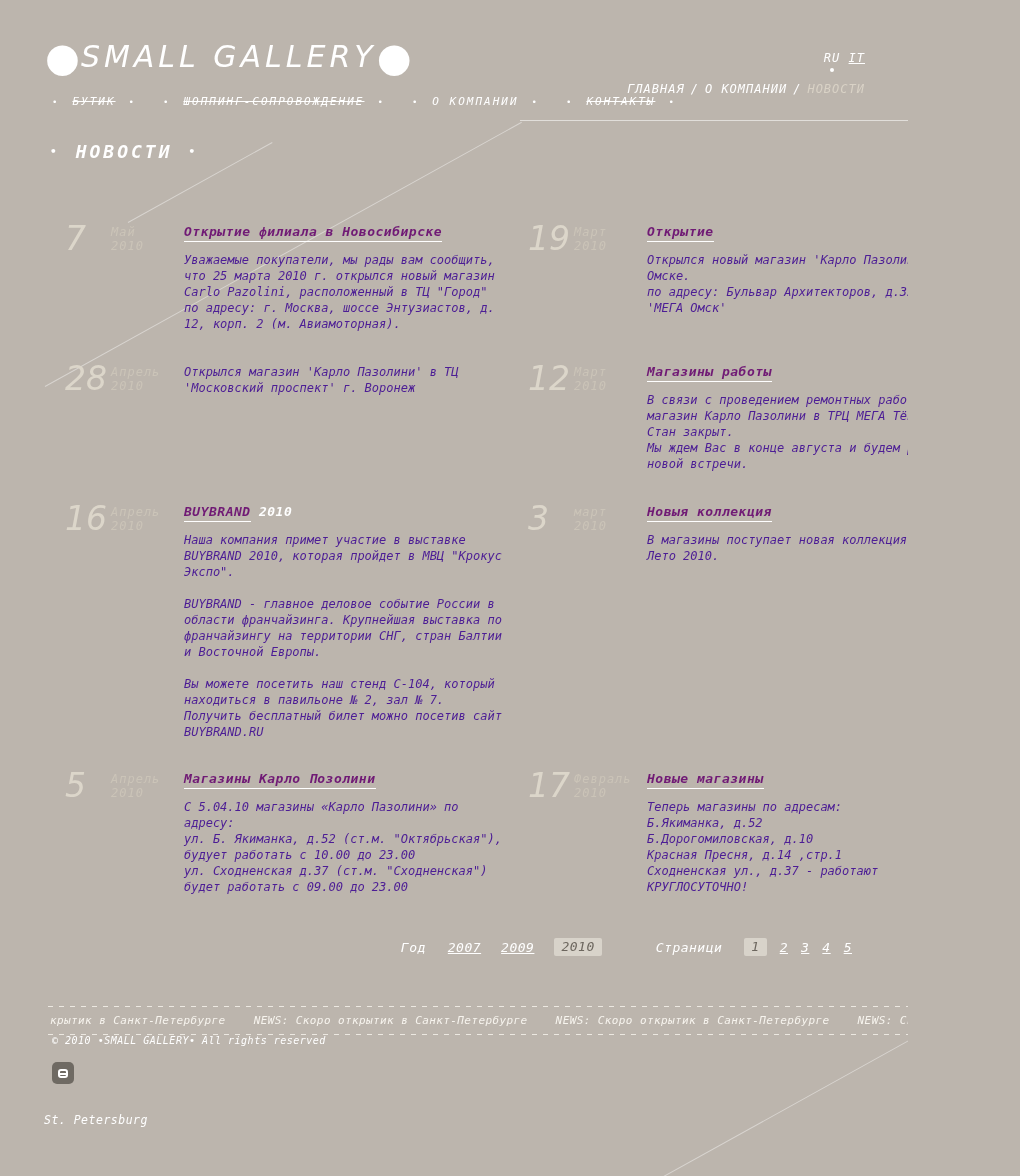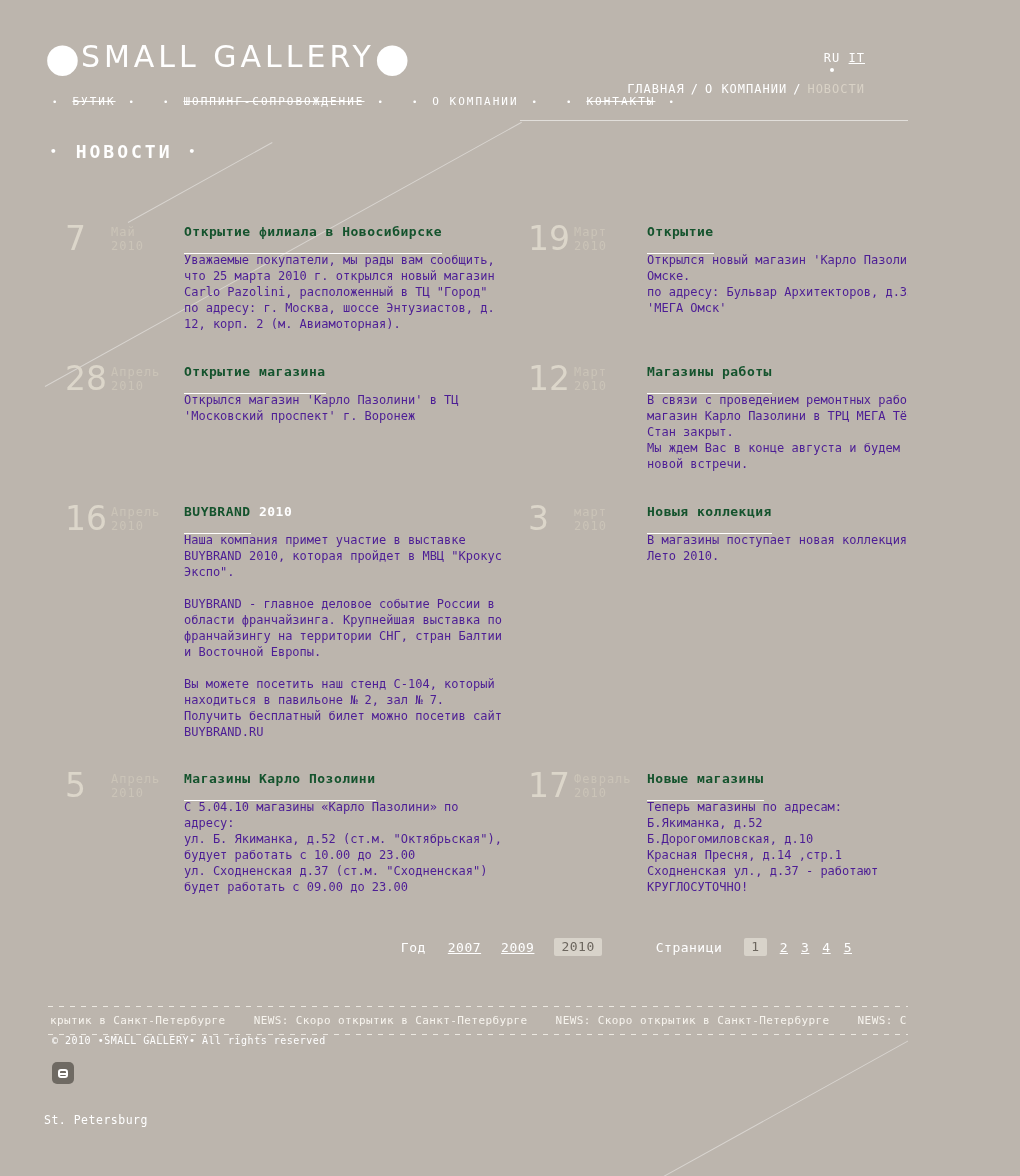--- a/index.html
+++ b/index.html
@@ -1,20 +1,20 @@
 <!DOCTYPE html>
 <html><head>
 <meta charset="utf-8">
 <style>
   * { box-sizing: border-box; margin: 0; padding: 0; }
   body { background: #bcb5ad; }
   .page {
     position: relative; width: 908px; height: 1176px;
     background: #bcb5ad; overflow: hidden;
-    font-family: "DejaVu Sans Mono", monospace; color: #f3efe8;
+    font-family: "DejaVu Sans Mono", monospace; color: #f3efe8; font-style: italic;
   }
   
   .deco { position: absolute; height: 1px; background: rgba(255,255,255,.42); transform-origin: 0 50%; z-index: 0; }
   .diag-a { left: 45px;  top: 386px;  width: 545px; transform: rotate(-29deg); }
   .diag-b { left: 128px; top: 222px;  width: 165px; transform: rotate(-29deg); }
   .diag-c { left: 660px; top: 1178px; width: 430px; transform: rotate(-29deg); }
   .rule-bc { left: 520px; top: 120px; width: 457px; background: rgba(255,255,255,.55); }
 
   
   .logo { position: absolute; left: 45px; top: 40px; z-index: 2; white-space: nowrap;
@@ -48,21 +48,21 @@
   .news-grid { position: absolute; left: 65px; top: 224px; z-index: 1;
                display: grid; grid-template-columns: 463px 463px;
                grid-template-rows: 140px 140px 267px auto; }
   .news-item { display: flex; align-items: flex-start; }
   .nd { width: 119px; flex: none; display: flex; }
   .nd-day { width: 46px; font-size: 33px; line-height: 30px; color: #dcd6ca;
             font-family: "DejaVu Sans", sans-serif; }
   .nd-my { font-size: 12px; line-height: 14px; letter-spacing: 1px; color: #cbc4b8; padding-top: 1px; }
   .nc { width: 322px; }
   .nc h3 { font-size: 13px; font-weight: bold; letter-spacing: .5px; margin-bottom: 13px; }
-  .title-link { color: #14532d; text-decoration: none; border-bottom: 1px solid #fff; padding-bottom: 14px; cursor: pointer; }
+  .title-link { color: #701a75; text-decoration: none; border-bottom: 1px solid #fff; padding-bottom: 2px; cursor: pointer; }
   .title-rest { color: #fff; }
   .nbody { font-size: 12px; line-height: 16px; color: #4c1d95; white-space: pre-line; }
 
   
   .pagination { position: absolute; top: 938px; right: 43px; z-index: 2;
                 display: flex; align-items: center; font-size: 13px; letter-spacing: .5px; color: #fff; }
   .pg-label { margin-right: 22px; }
   .pg-link { color: #fff; text-decoration: underline; cursor: pointer; }
   .pg-year { margin-right: 20px; }
   .pg-page { margin-right: 13px; }
@@ -166,21 +166,20 @@
 
     <article class="news-item">
       <div class="nd">
         <div class="nd-day">28</div>
         <div class="nd-my">
             <div>Апрель</div>
             <div>2010</div>
           </div>
       </div>
       <div class="nc">
-        <h3><span class="title-link">Открытие магазина</span><span class="title-rest"></span></h3>
         <p class="nbody">Открылся магазин 'Карло Пазолини' в ТЦ 'Московский проспект' г. Воронеж</p>
       </div>
     </article>
 
     <article class="news-item">
       <div class="nd">
         <div class="nd-day">12</div>
         <div class="nd-my">
             <div>Март</div>
             <div>2010</div>

